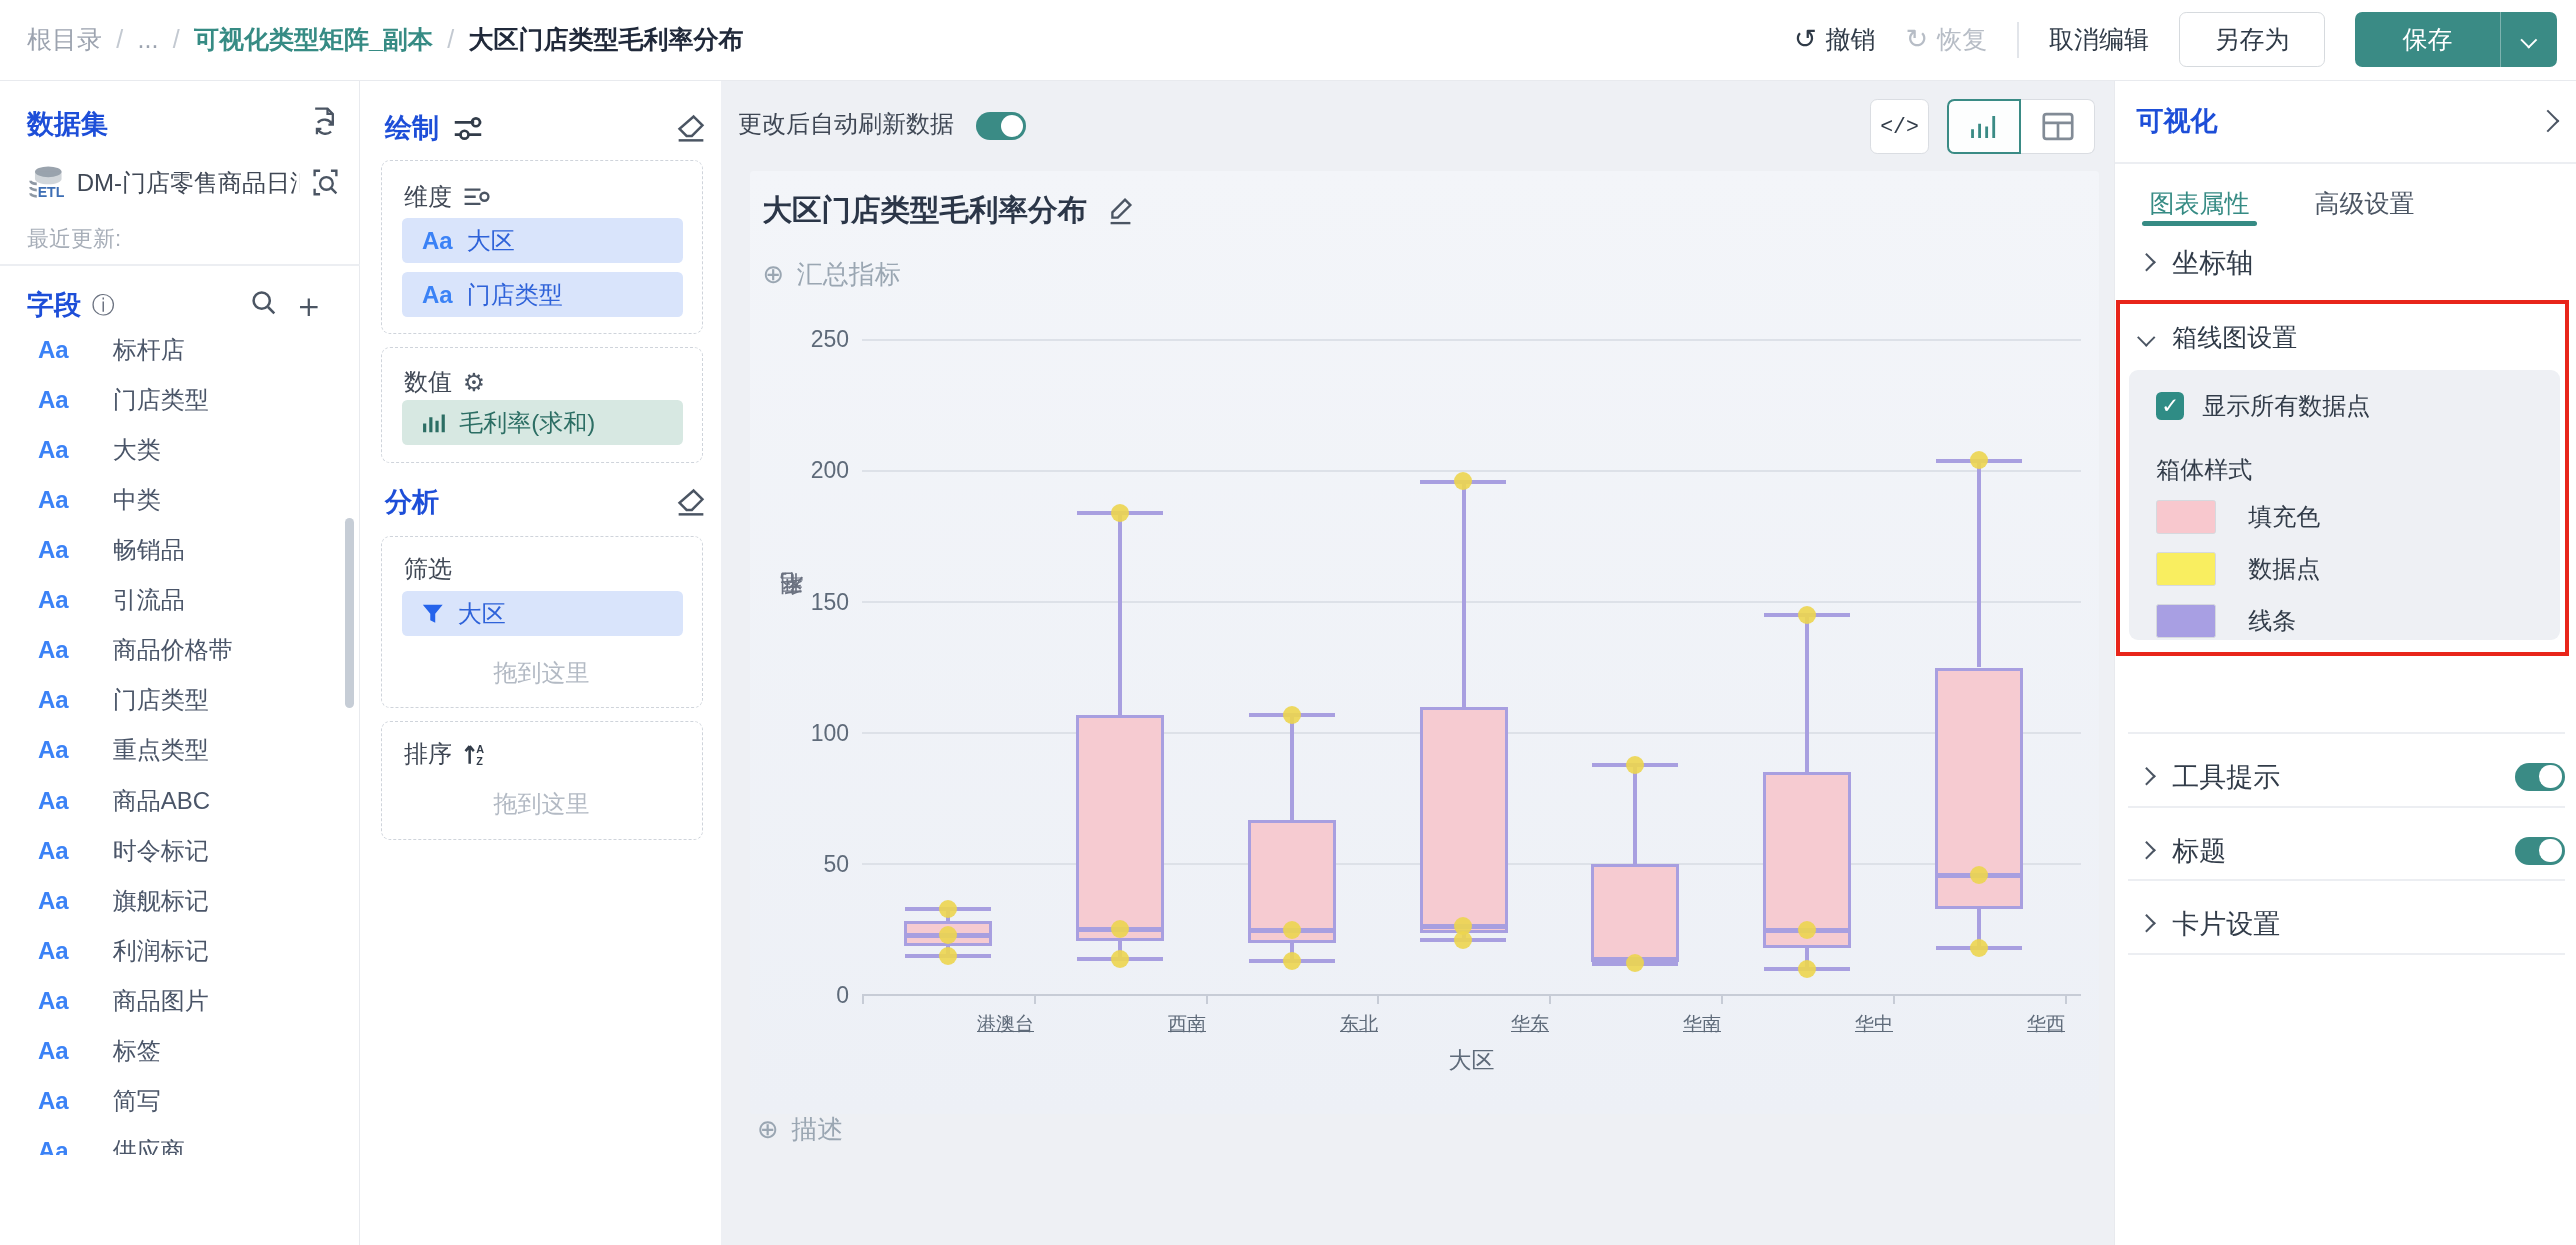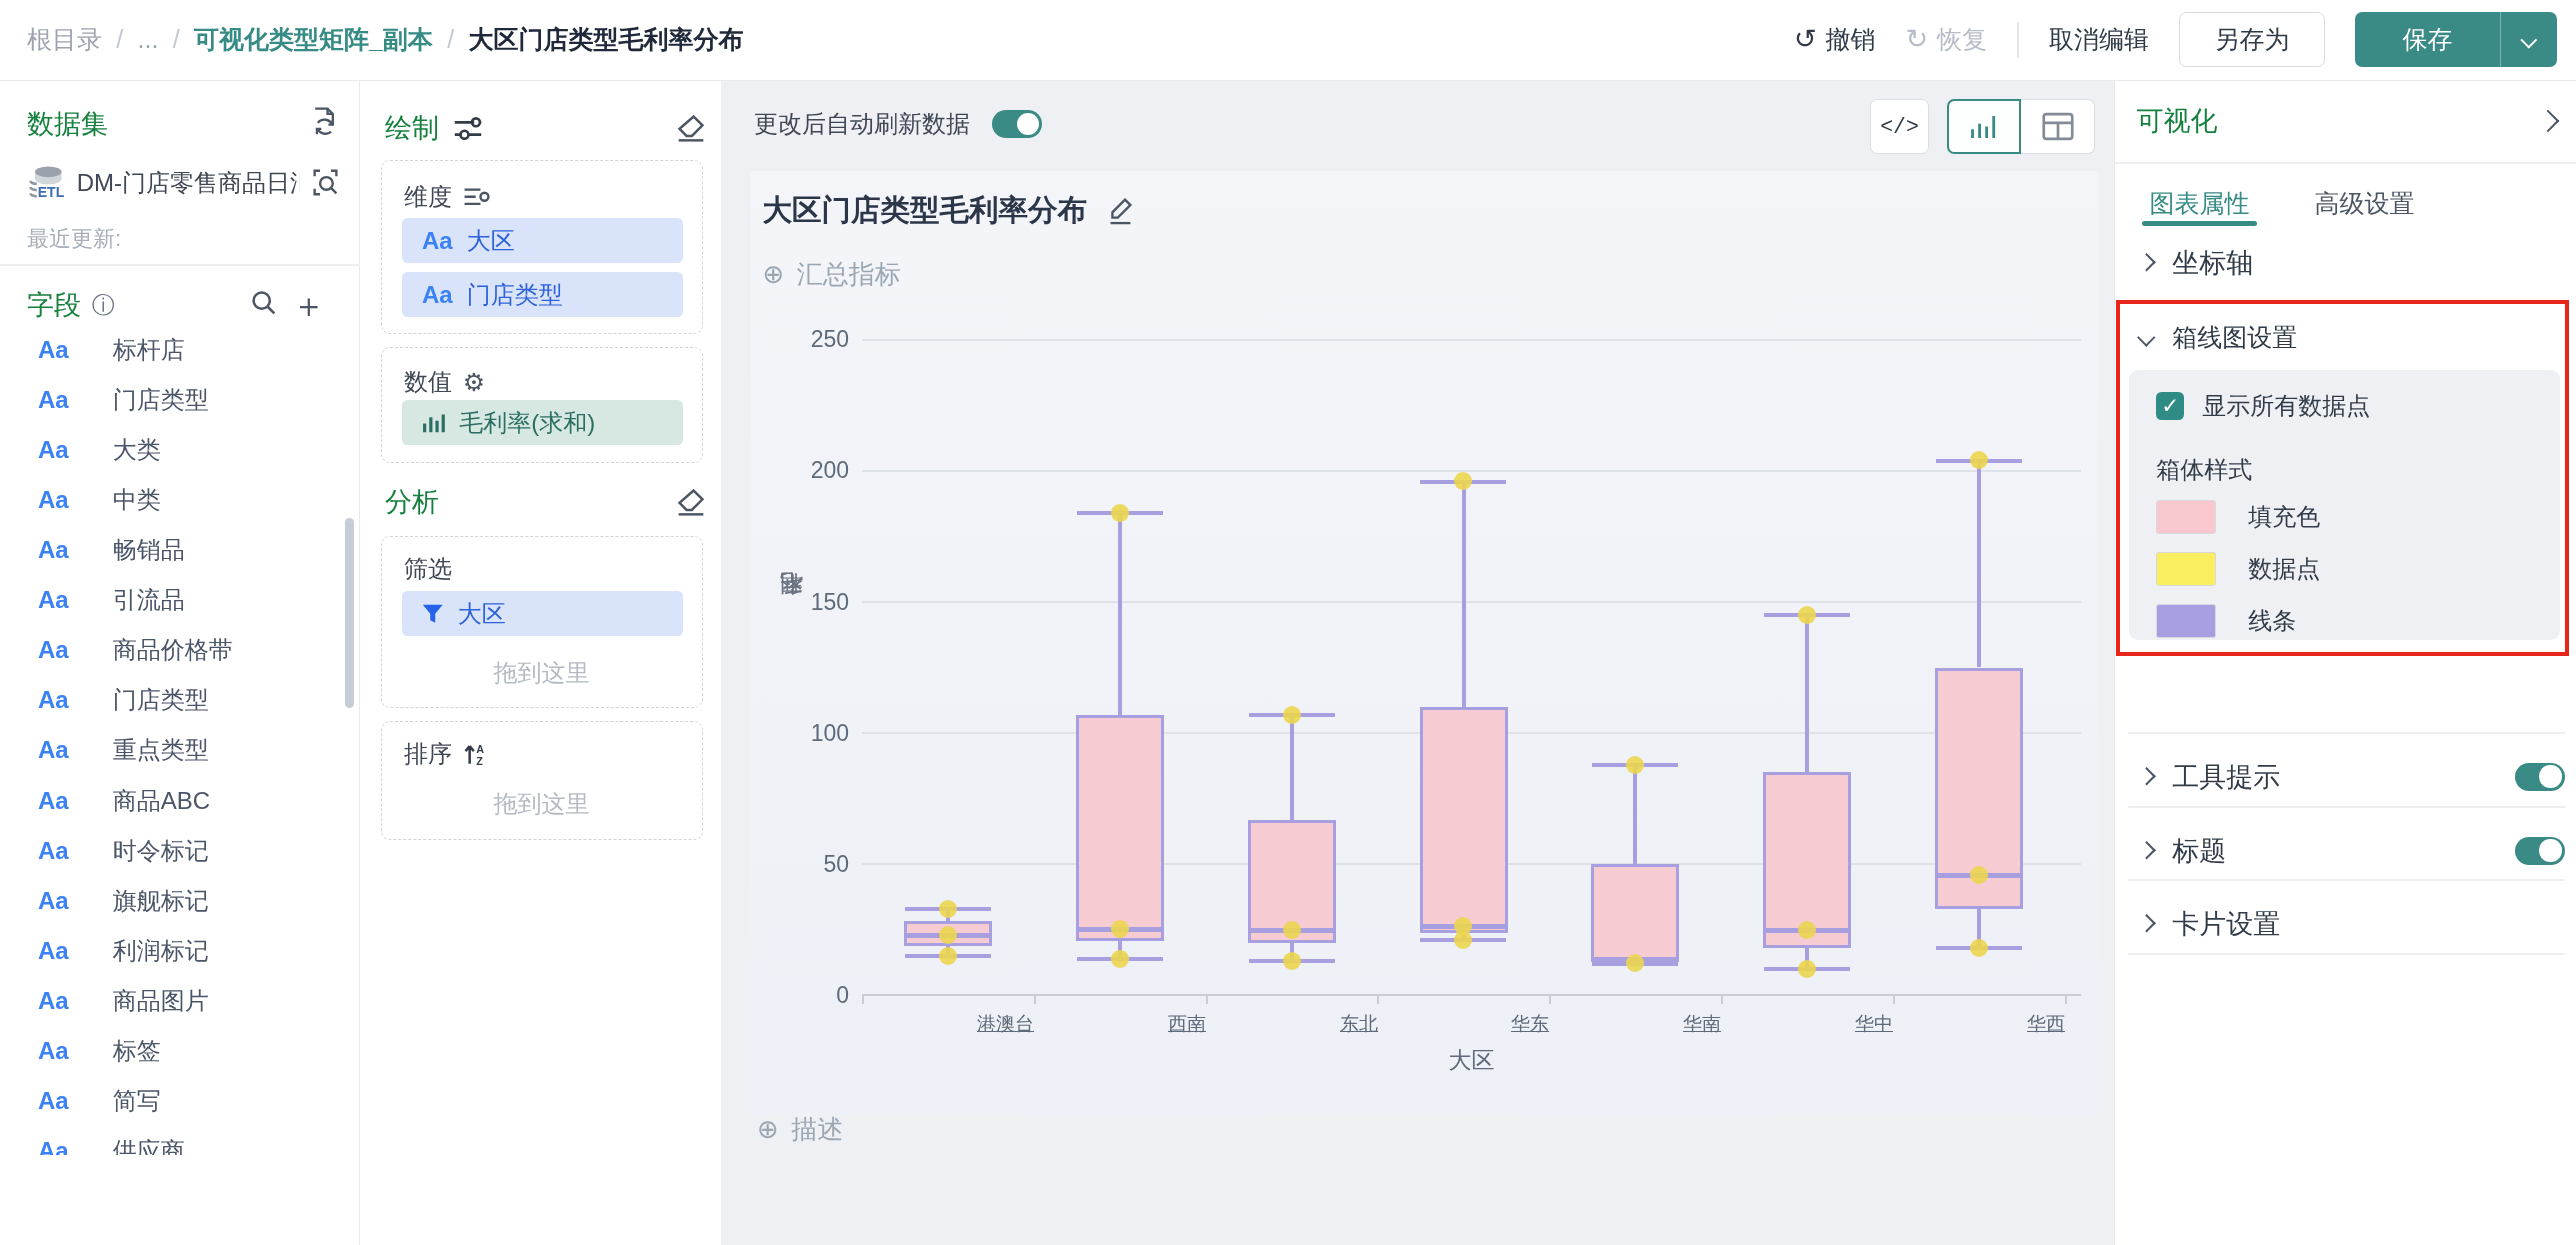--- a/index.html
+++ b/index.html
@@ -21,21 +21,21 @@
   .tb-divider { width:1.8px; height:36px; background:#e2e5ea; }
   .btn-outline { width:146px; height:55px; border:1.8px solid #d6dade; border-radius:7.2px; background:#fff;
      display:flex; align-items:center; justify-content:center; font-size:25px; color:#2f3a47; cursor:pointer; }
   #save-group { display:flex; height:55px; border-radius:7.2px; overflow:hidden; cursor:pointer; }
   #save-main { width:145px; background:#3a8b85; color:#fff; font-size:25px; display:flex; align-items:center; justify-content:center; }
   #save-caret { width:57px; background:#3a8b85; border-left:1.8px solid rgba(255,255,255,.35); color:#fff;
      display:flex; align-items:center; justify-content:center; font-size:21.5px; }
 
   
   #sidebar1 { left:0; top:81px; width:360px; height:1165px; background:#fff; border-right:1.8px solid #e8eaee; }
-  .panel-h { font-size:27px; font-weight:normal; color:#15803d; }
+  .panel-h { font-size:27px; font-weight:bold; color:#1d4ed8; }
   #ds-title { left:27px; top:25px; }
   #ds-switch-icon { right:19.7px; top:25px; width:30px; height:30px; color:#4b5563; }
   #ds-row { left:27px; top:82px; width:313px; height:39px; display:flex; align-items:center; gap:10.7px; cursor:pointer; }
   #etl-icon { width:39px; height:39px; position:relative; flex:0 0 39px; }
   #ds-name { font-size:24px; color:#3f4754; white-space:nowrap; overflow:hidden; }
   #ds-preview-icon { flex:0 0 29px; }
   #ds-updated { left:27px; top:143px; font-size:22px; color:#a7aeb8; }
   #ds-div { left:0; top:183px; width:360px; height:1.8px; background:#eceef2; }
   #fields-title-row { left:27px; top:206px; width:313px; display:flex; align-items:center; }
   #info-icon { font-size:23px; color:#6b7280; margin-left:10.7px; }
@@ -54,21 +54,21 @@
   .dash-group { position:absolute; left:20.6px; width:322px; border:1.8px dashed #cfd4db; border-radius:9px; background:#fff; }
   .group-label { position:absolute; left:22.4px; font-size:24px; color:#3f4754; display:flex; align-items:center; gap:10.7px; }
   .pill { position:absolute; left:20.6px; width:281px; height:45px; border-radius:5.4px; display:flex; align-items:center; gap:14.3px;
           padding-left:19.7px; font-size:24px; cursor:pointer; }
   .pill-blue { background:#d9e4fb; color:#2e62d9; }
   .pill-green { background:#d7e8e2; color:#2c6e64; }
   .drop-hint { position:absolute; left:0; width:100%; text-align:center; font-size:24px; color:#b3bac4; }
 
   
   #canvas { left:721px; top:81px; width:1393px; height:1165px; background:#eef0f4; }
-  #auto-refresh-row { left:17px; top:27px; display:flex; align-items:center; gap:22px;margin-left:16px; }
+  #auto-refresh-row { left:17px; top:27px; display:flex; align-items:flex-end; gap:22px; }
   #auto-refresh-label { font-size:24px; color:#3f4754; }
   .toggle { position:relative; width:50px; height:28px; background:#3a8b85; border-radius:14.3px; cursor:pointer; }
   .toggle .knob { position:absolute; right:2.7px; top:2.7px; width:22.4px; height:22.4px; background:#fff; border-radius:50%; }
   #view-btns { position:absolute; left:1149px; top:18px; display:flex; }
   .vbtn { width:59px; height:55px; background:#fff; border:1.8px solid #dadde2; border-radius:7.2px; display:flex; align-items:center; justify-content:center; cursor:pointer; }
   #vbtn-code { margin-right:18px; font-size:21.5px; font-family:"Liberation Mono","DejaVu Sans Mono",monospace; color:#323c49; }
   #vbtn-chart { width:74px; border:2.7px solid #3a8b85; border-radius:7.2px 0 0 7.2px; z-index:2; background:#fdfefe; }
   #vbtn-table { width:74px; border-radius:0 7.2px 7.2px 0; border-left:none; }
   #chart-card { left:29px; top:90px; width:1349px; height:943px; background:linear-gradient(180deg,#f3f5f9,#edf0f6); border-radius:3.6px; }
   #chart-title-row { left:12.5px; top:19.7px; display:flex; align-items:center; gap:19.7px; }

